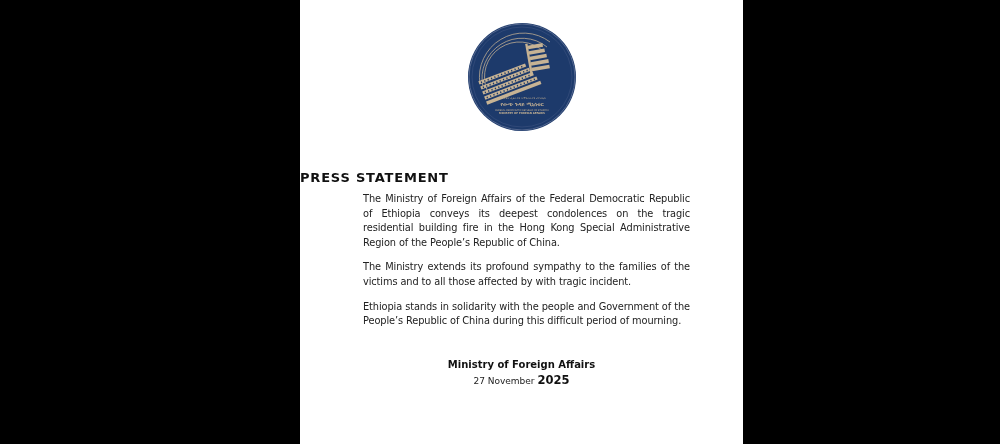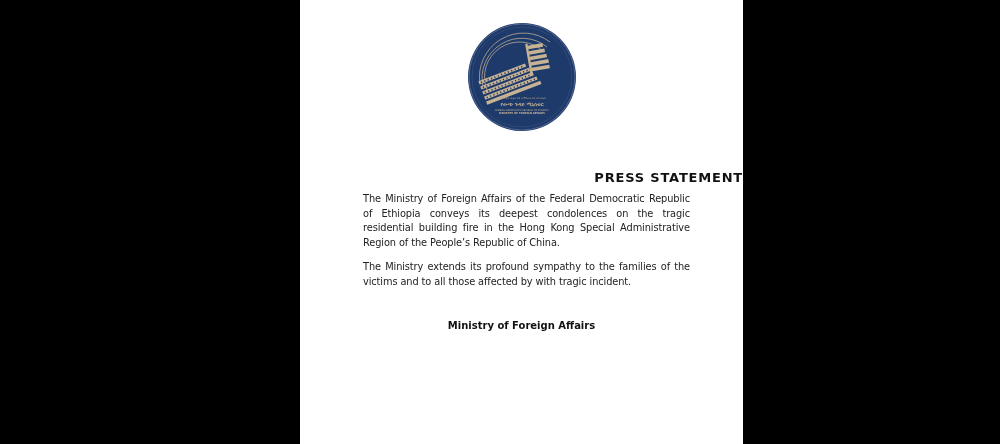--- a/index.html
+++ b/index.html
@@ -30,21 +30,21 @@
     height: 110px;
     text-align: center;
   }
   .logo-wrap svg {
     width: 110px;
     height: 110px;
     display: inline-block;
   }
   .title {
     margin: 38px 0 5px 0;
-    text-align: right;
+    text-align: left;
     font-size: 13px;
     line-height: 15px;
     font-weight: bold;
     letter-spacing: 0.8px;
     color: #111111;
   }
   .content {
     margin: 6px 53px 0 63px;
   }
   .release {
@@ -137,19 +137,23 @@
           <text x="55" y="92.4" font-size="2.6" font-weight="bold">MINISTRY OF FOREIGN AFFAIRS</text>
         </g>
       </svg>
     </div>
 
     <h1 class="title">PRESS STATEMENT</h1>
 
     <div class="content">
       <p>The Ministry of Foreign Affairs of the Federal Democratic Republic of Ethiopia conveys its deepest condolences on the tragic residential building fire in the Hong Kong Special Administrative Region of the People’s Republic of China.</p>
       <p>The Ministry extends its profound sympathy to the families of the victims and to all those affected by with tragic incident.</p>
+      <p>Ethiopia stands in solidarity with the people and Government of the People’s Republic of China during this difficult period of mourning.</p>
     </div>
 
     <div class="signature">Ministry of Foreign Affairs</div>
 
+    <div class="date-line">
+      <span>27 November</span><span class="year">2025</span>
+    </div>
 
   </div>
 </div>
 
 </body></html>

